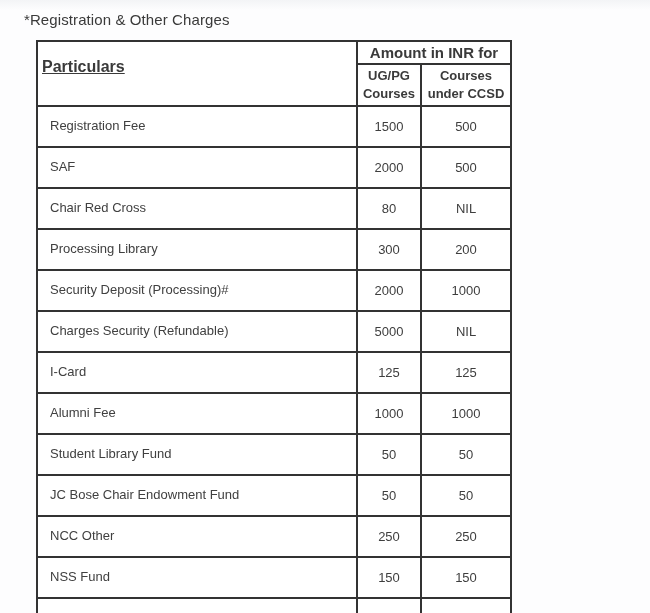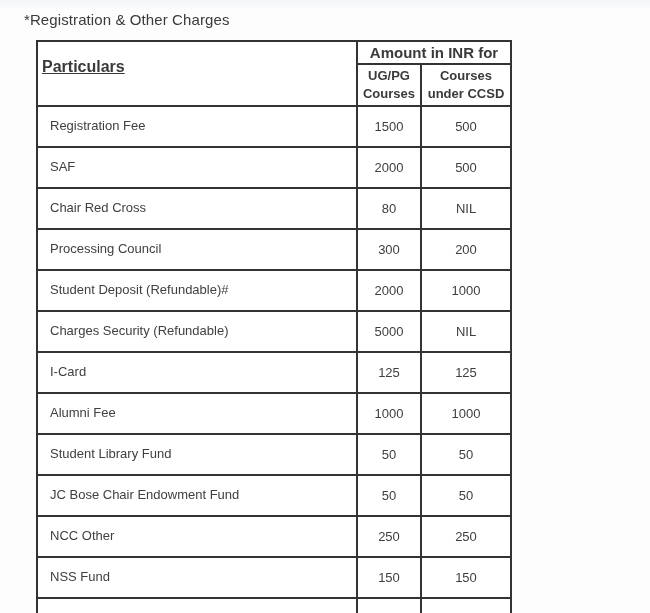--- a/index.html
+++ b/index.html
@@ -130,26 +130,26 @@
         <td class="p-cell">SAF</td>
         <td class="v-cell">2000</td>
         <td class="v-cell">500</td>
       </tr>
       <tr>
         <td class="p-cell">Chair Red Cross</td>
         <td class="v-cell">80</td>
         <td class="v-cell">NIL</td>
       </tr>
       <tr>
-        <td class="p-cell">Processing Council</td>
+        <td class="p-cell">Processing Library</td>
         <td class="v-cell">300</td>
         <td class="v-cell">200</td>
       </tr>
       <tr>
-        <td class="p-cell">Student Deposit (Refundable)#</td>
+        <td class="p-cell">Security Deposit (Processing)#</td>
         <td class="v-cell">2000</td>
         <td class="v-cell">1000</td>
       </tr>
       <tr>
         <td class="p-cell">Charges Security (Refundable)</td>
         <td class="v-cell">5000</td>
         <td class="v-cell">NIL</td>
       </tr>
       <tr>
         <td class="p-cell">I-Card</td>

